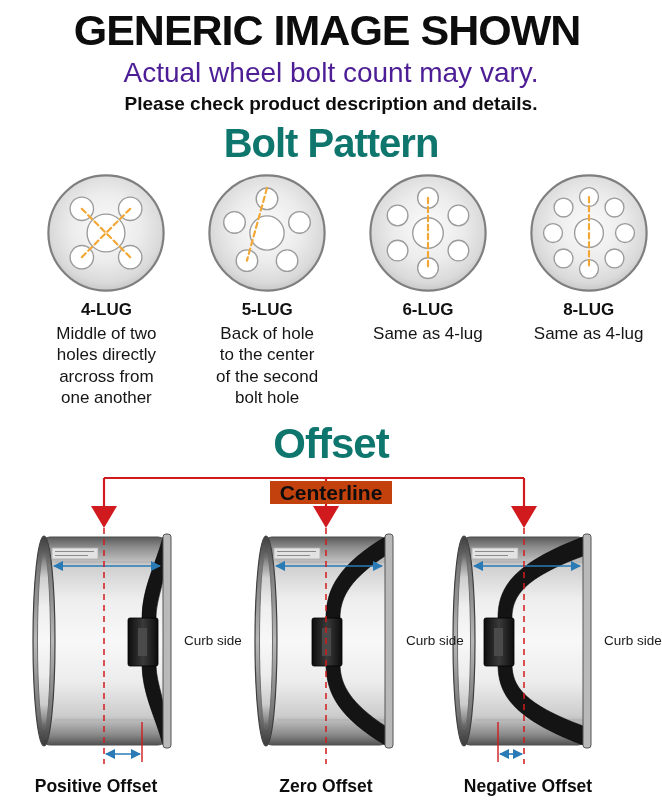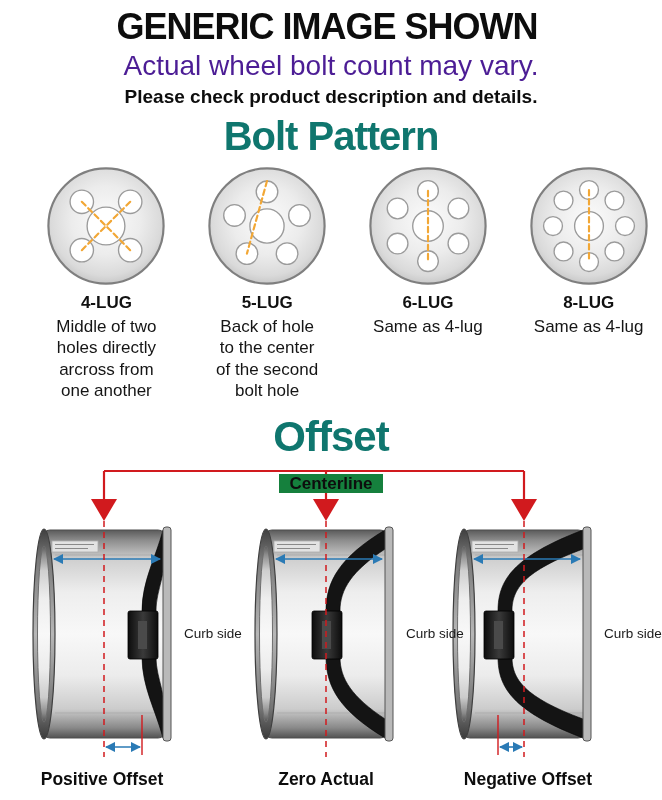--- a/index.html
+++ b/index.html
@@ -1,36 +1,36 @@
 <!DOCTYPE html>
 <html><head>
 <meta charset="utf-8">
 <style>
   html,body{margin:0;padding:0;background:#ffffff;}
   body{width:662px;font-family:"Liberation Sans",sans-serif;color:#111;}
   .page{width:662px;height:800px;overflow:hidden;background:#fff;}
 
-  .hdr-title{font-size:36px;font-weight:800;text-align:center;letter-spacing:-1px;margin:6px 8px 2px 0;color:#0d0d0d;}
+  .hdr-title{font-size:43px;font-weight:800;text-align:center;letter-spacing:-1px;margin:6px 8px 2px 0;color:#0d0d0d;}
   .hdr-sub{font-size:28px;font-weight:400;text-align:center;color:#4c1d95;margin:2px 0 4px 0;}
   .hdr-note{font-size:19px;font-weight:700;text-align:center;color:#0d0d0d;margin:4px 0 2px 0;}
 
   .section-title{font-size:40px;font-weight:800;text-align:center;color:#0f766e;margin:6px 0 4px 0;letter-spacing:-1px;}
 
   .lug-row{display:flex;justify-content:center;align-items:flex-start;gap:14px;margin-top:2px;padding-left:33px;}
   .lug-col{width:148px;display:flex;flex-direction:column;align-items:center;}
   .lug-svg{display:block;}
   .disc{fill:url(#gDisc);stroke:#7f7f7f;stroke-width:2.4;}
   .hole{fill:#ffffff;stroke:#9b9b9b;stroke-width:1.5;}
   .meas{stroke:#f2a735;stroke-width:2.4;stroke-dasharray:6 4;fill:none;stroke-linecap:round;}
   .lug-label{font-size:17px;font-weight:700;margin-top:4px;}
   .lug-desc{font-size:17px;line-height:1.25;text-align:center;margin-top:3px;width:118px;color:#151515;}
 
   .offset-wrap{position:relative;width:662px;margin-top:0;}
   .centerline-label{position:absolute;top:9px;left:0;right:0;text-align:center;pointer-events:none;}
-  .centerline-label span{background:#15803d;padding:0 10px;font-size:17px;font-weight:600;color:#0d0d0d;}
+  .centerline-label span{background:#c2410c;padding:0 10px;font-size:21px;font-weight:600;color:#0d0d0d;}
   .offset-names{position:relative;width:662px;height:28px;margin-top:2px;}
   .offset-names span{position:absolute;transform:translateX(-50%);white-space:nowrap;font-size:17.5px;font-weight:700;color:#0d0d0d;}
 
   .barrel{fill:url(#gBarrel);stroke:#4f4f4f;stroke-width:1.2;}
   .lip{fill:#b9b9b9;stroke:#555;stroke-width:1;}
   .backlip{fill:url(#gEdge);stroke:#3f3f3f;stroke-width:1.2;}
   .backinner{fill:url(#gBarrel);stroke:#6e6e6e;stroke-width:1;}
   .bead{stroke:#adadad;stroke-width:1;}
   .spoke{fill:#141414;stroke:#000;stroke-width:0.6;}
   .hub{fill:url(#gHub);stroke:#000;stroke-width:0.8;}
@@ -233,18 +233,18 @@
       <text class="curbside" x="406" y="173">Curb side</text>
       <text class="curbside" x="604" y="173">Curb side</text>
     </svg>
 
     <div class="centerline-label">
       <span>Centerline</span>
     </div>
   </div>
 
   <div class="offset-names">
-    <span style="left:102px">Positive Offset</span>
-    <span style="left:326px">Zero Actual</span>
+    <span style="left:96px">Positive Offset</span>
+    <span style="left:326px">Zero Offset</span>
     <span style="left:528px">Negative Offset</span>
   </div>
 
 </div>
 
 </body></html>

